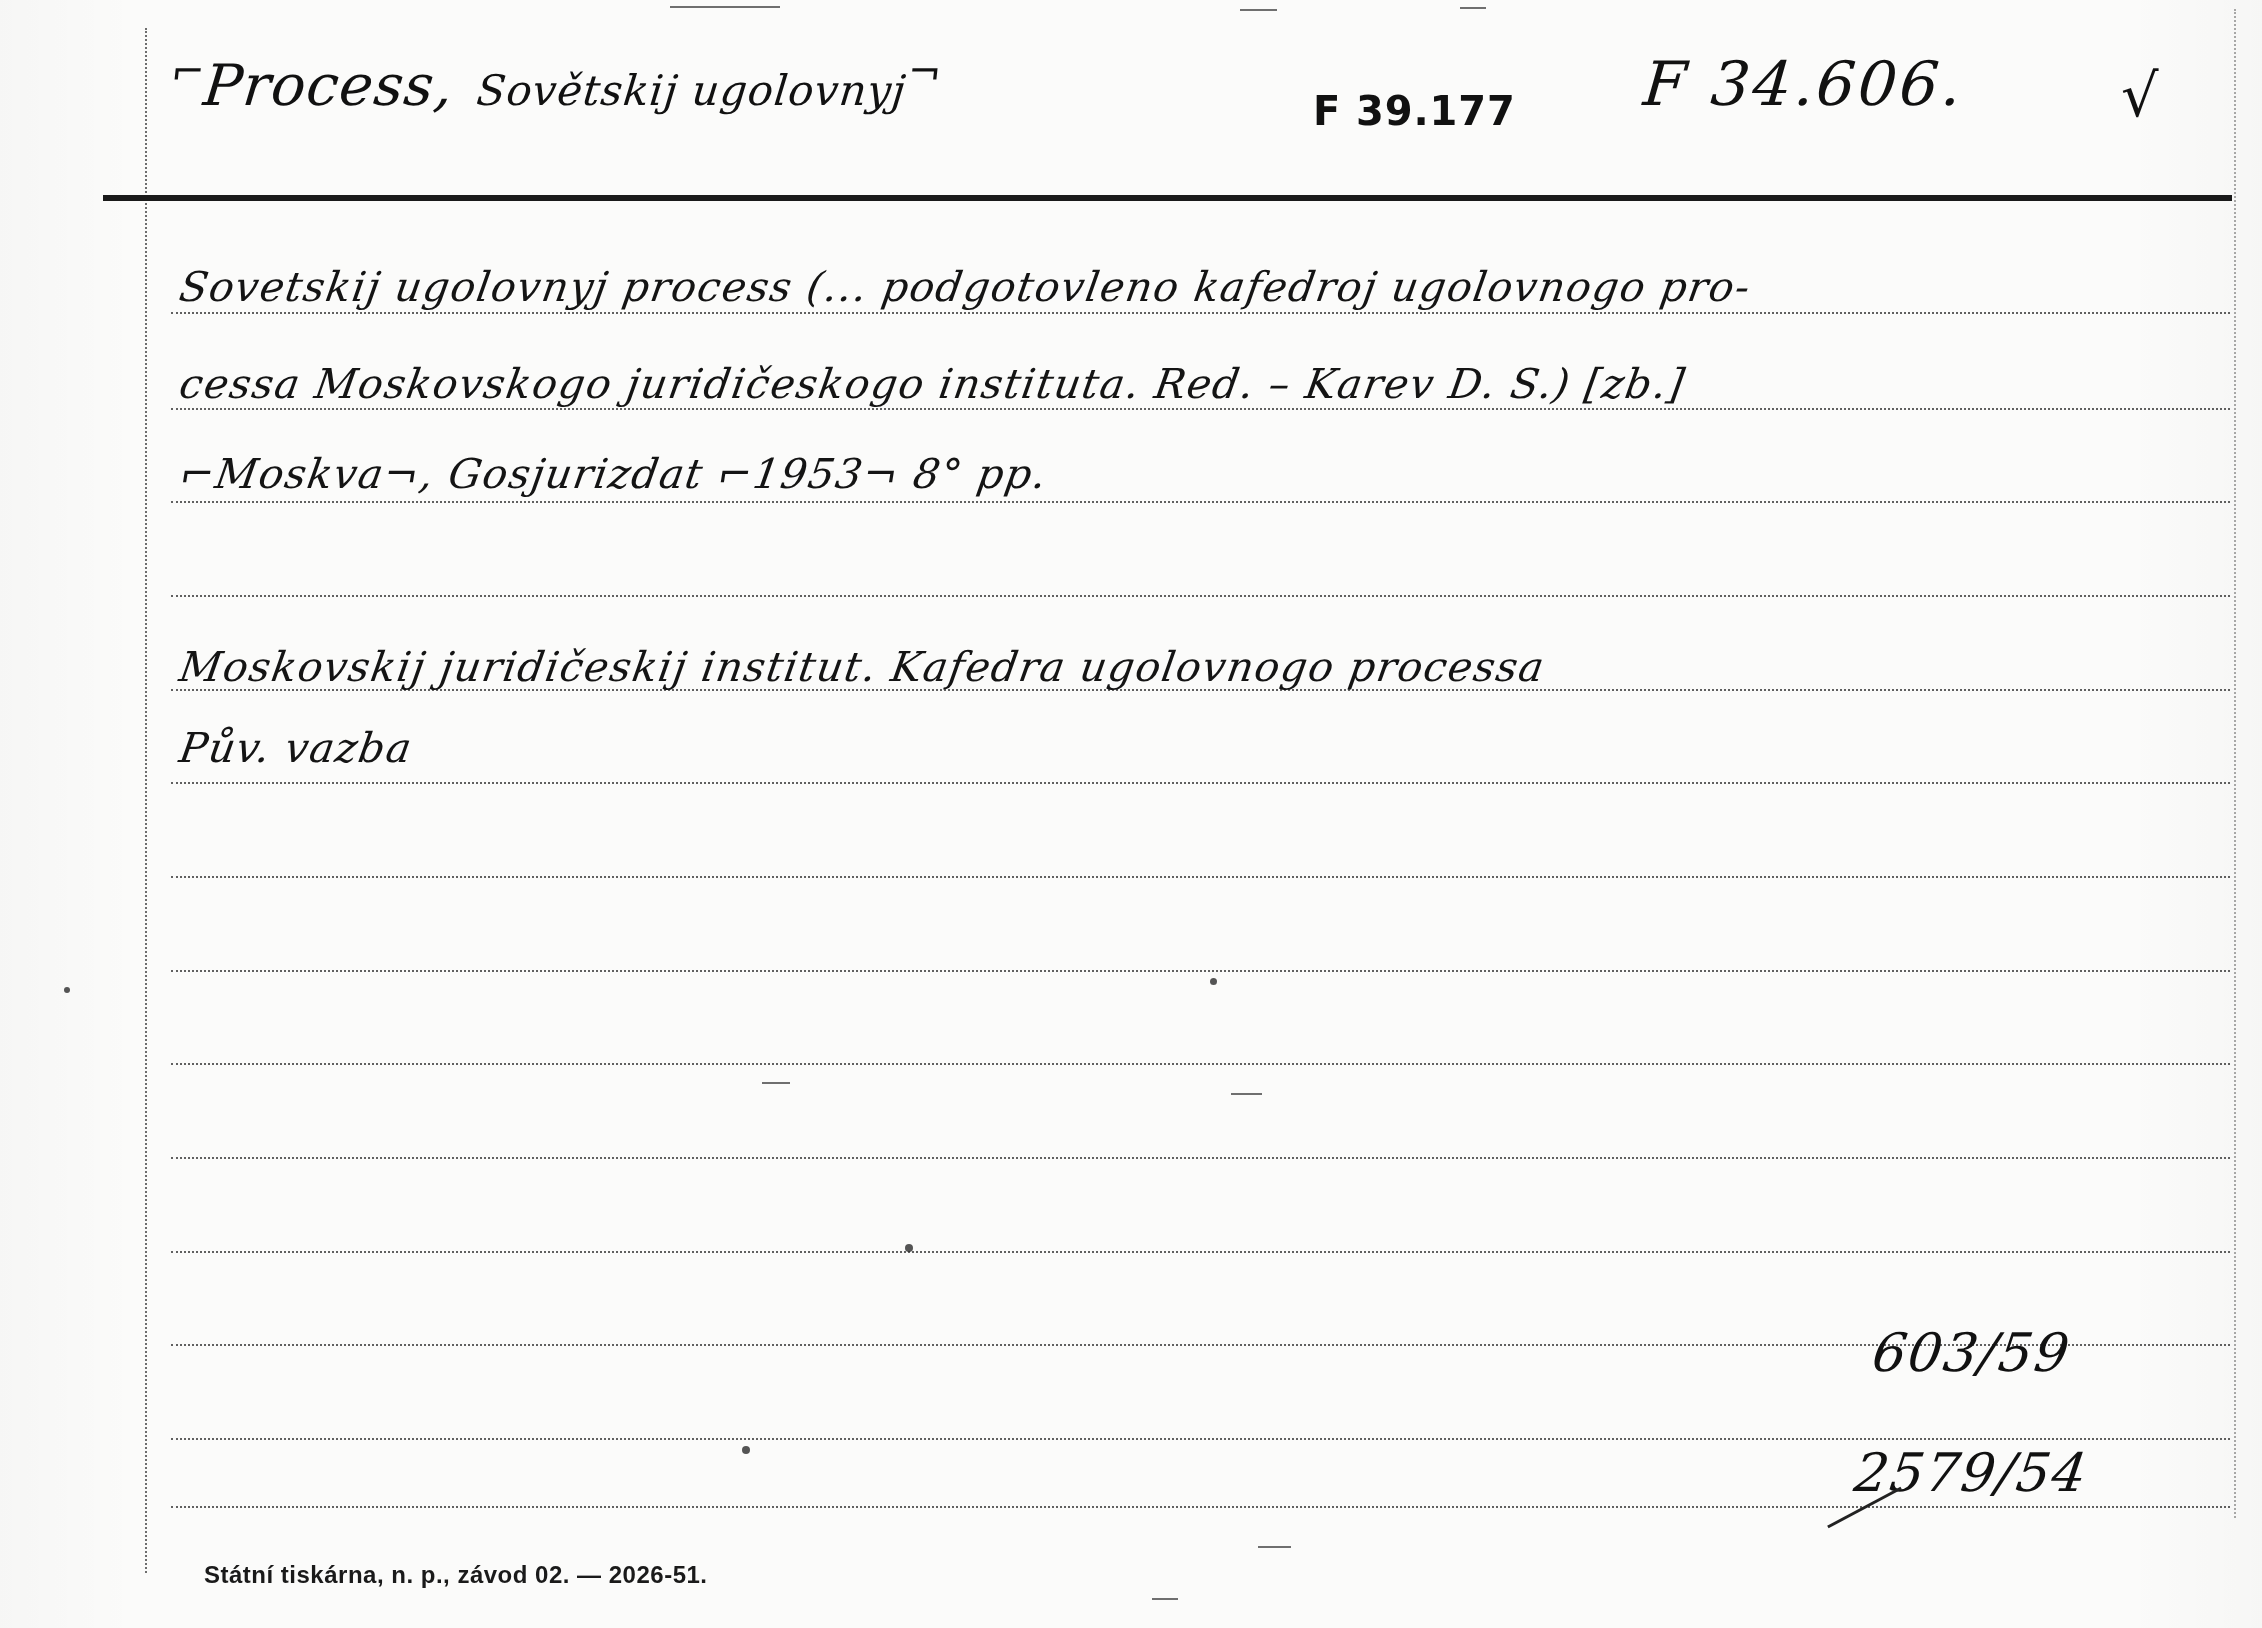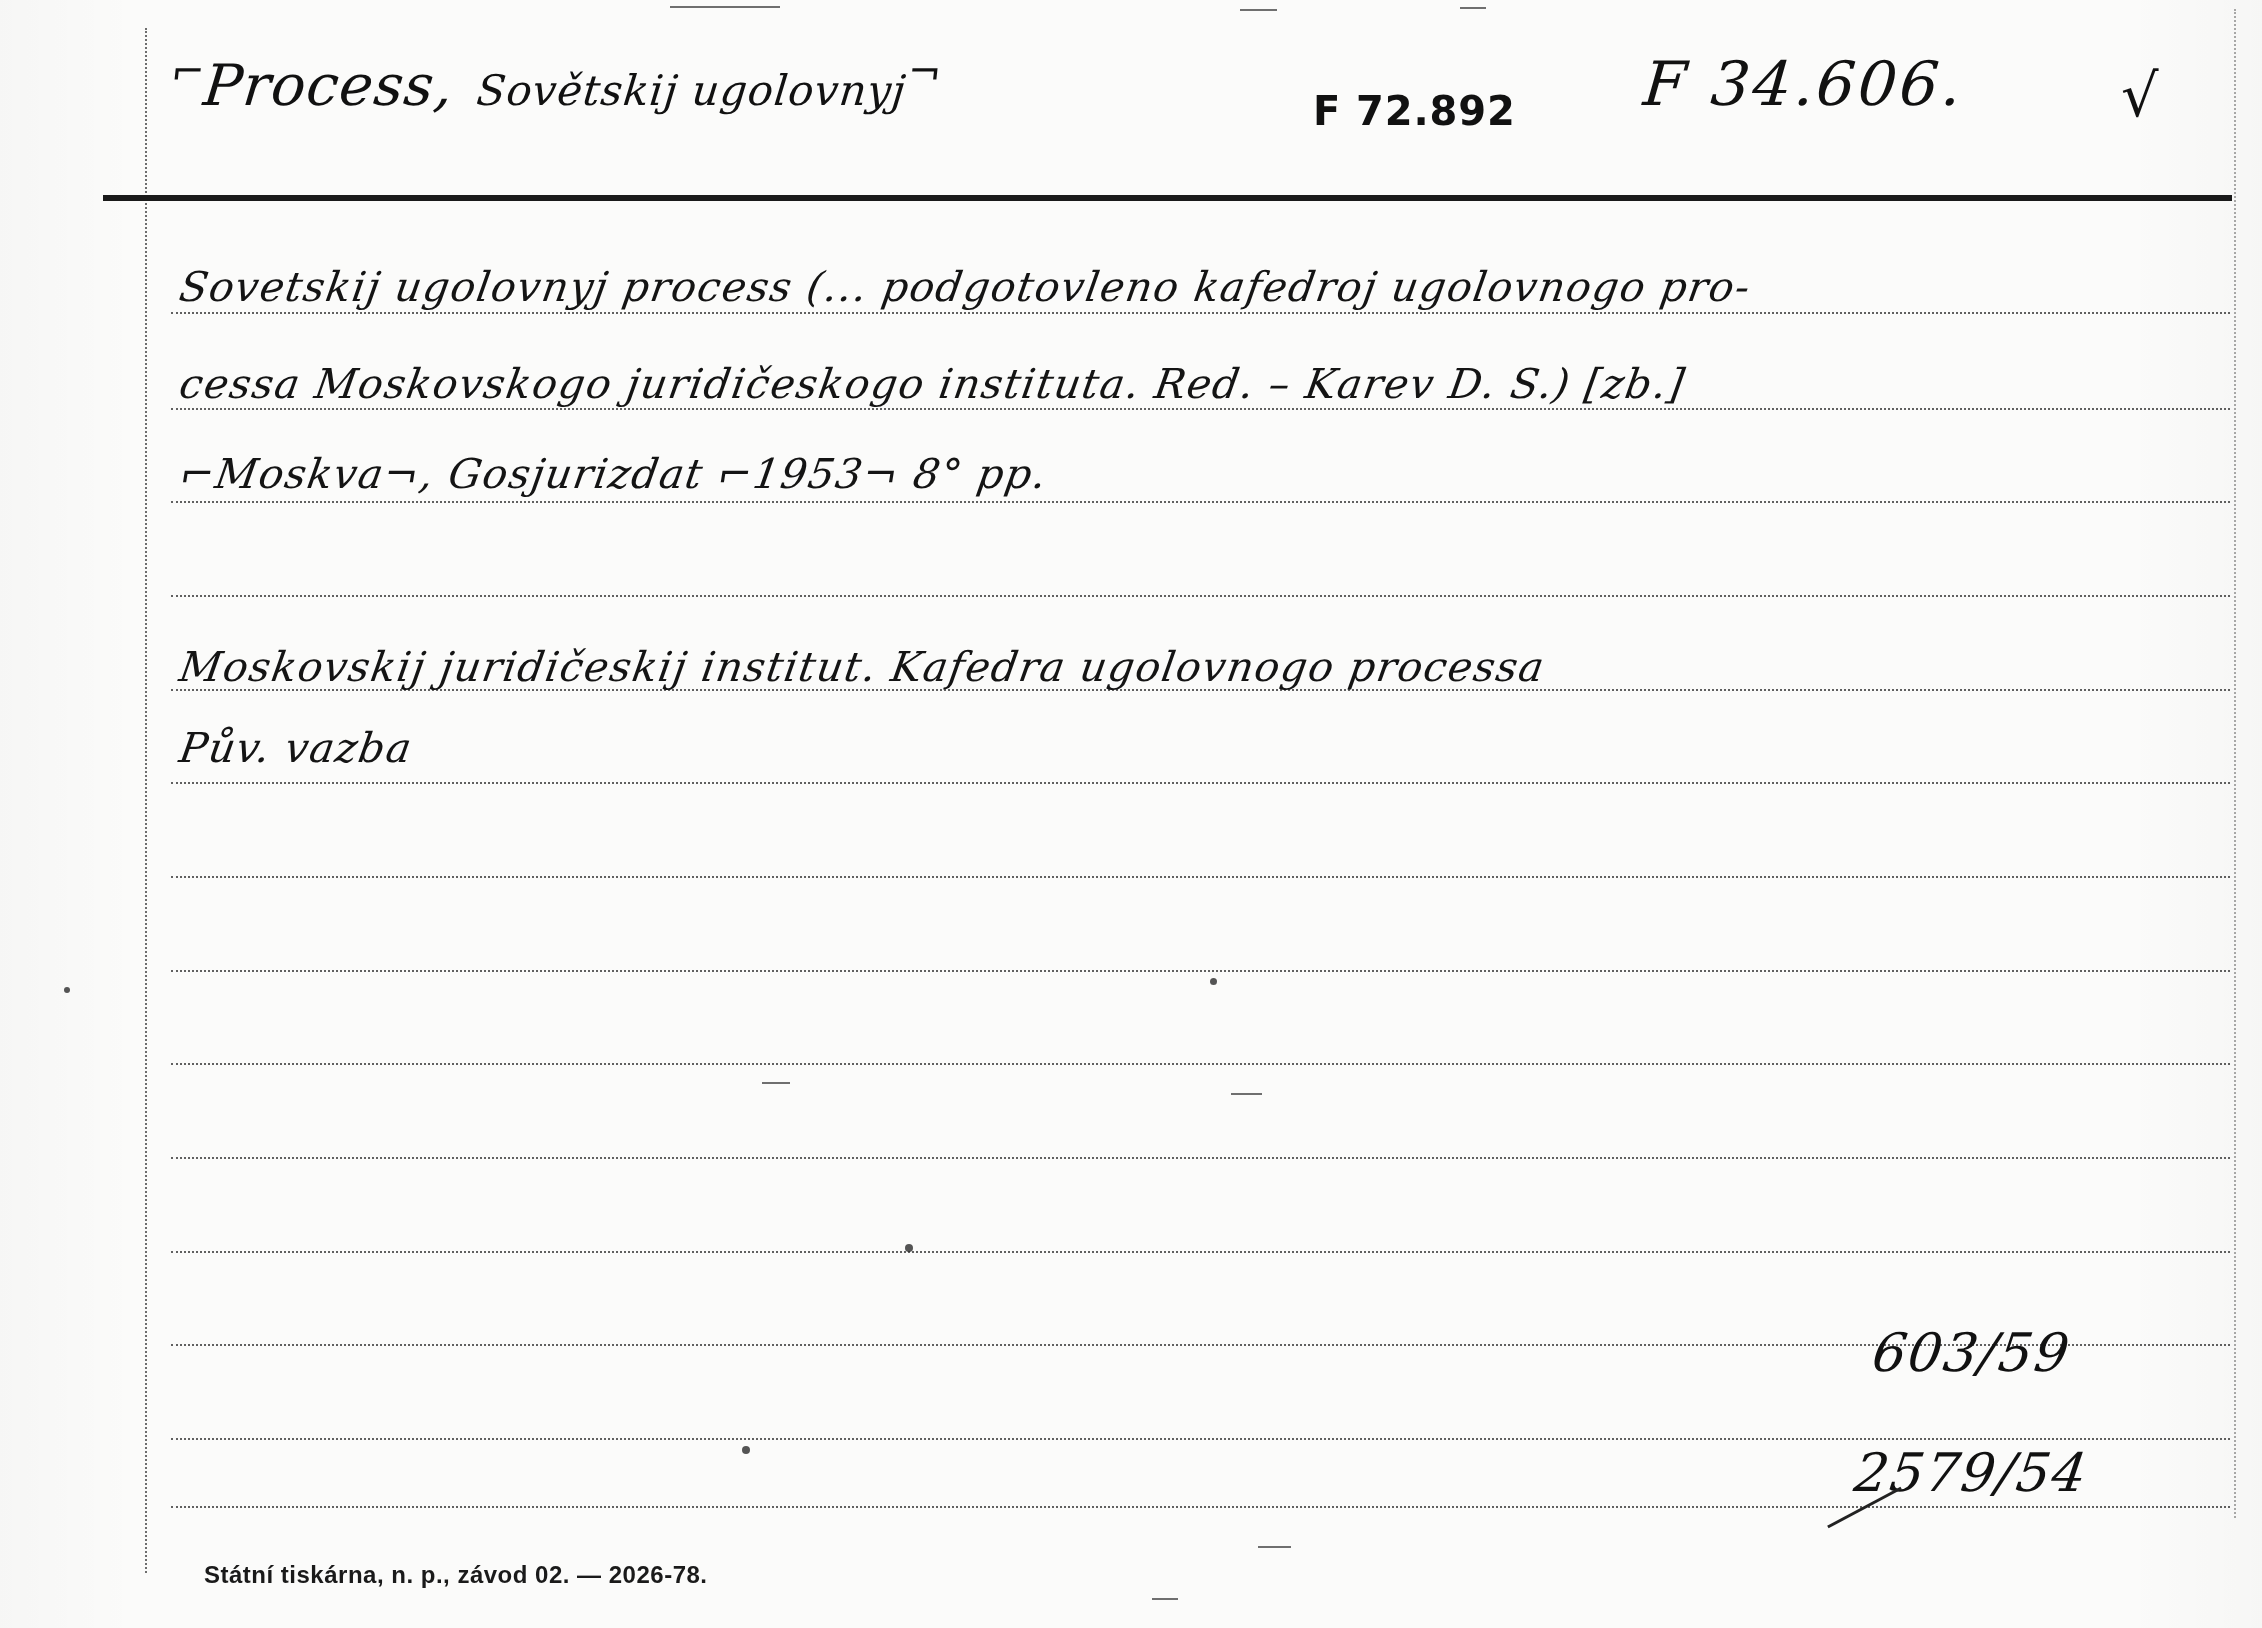--- a/index.html
+++ b/index.html
@@ -198,21 +198,21 @@
 
   <div class="paper-tint"></div>
 
   <div class="v-rule left"></div>
   <div class="v-rule right"></div>
 
   <div class="header">
     <div class="hdr-title">
       <span class="bracket">⌐</span><span>Process,</span><span class="sub">Sovětskij ugolovnyj</span><span class="bracket">¬</span>
     </div>
-    <div class="hdr-sig">F 72.892</div>
+    <div class="hdr-sig">F 39.177</div>
     <div class="hdr-call">F 34.606.</div>
     <div class="hdr-check">√</div>
   </div>
 
   <div class="hr-main"></div>
 
   <div class="hline" style="top:312px"></div>
   <div class="hline" style="top:408px"></div>
   <div class="hline" style="top:501px"></div>
   <div class="hline" style="top:595px"></div>
@@ -230,21 +230,21 @@
   <div class="hand l1">Sovetskij ugolovnyj process (... podgotovleno kafedroj ugolovnogo pro-</div>
   <div class="hand l2">cessa Moskovskogo juridičeskogo instituta. Red. – Karev D. S.) [zb.]</div>
   <div class="hand l3">⌐Moskva¬, Gosjurizdat ⌐1953¬ 8° pp.</div>
   <div class="hand l4">Moskovskij juridičeskij institut. Kafedra ugolovnogo processa</div>
   <div class="hand l5">Pův. vazba</div>
 
   <div class="num-hand num-1">603/59</div>
   <div class="num-hand num-2">2579/54</div>
   <div class="tick"></div>
 
-  <div class="footer-print">Státní tiskárna, n. p., závod 02. — 2026-78.</div>
+  <div class="footer-print">Státní tiskárna, n. p., závod 02. — 2026-51.</div>
 
   <div class="speck" style="left:905px; top:1244px; width:8.3px; height:8.3px;"></div>
   <div class="speck" style="left:1210px; top:978px; width:7.3px; height:7.3px;"></div>
   <div class="speck" style="left:64px; top:987px; width:6.4px; height:6.4px;"></div>
   <div class="dashmark" style="left:1231px; top:1093px; width:31px;"></div>
   <div class="dashmark" style="left:762px; top:1082px; width:27.5px;"></div>
   <div class="dashmark" style="left:1258px; top:1546px; width:33px;"></div>
   <div class="dashmark" style="left:1152px; top:1598px; width:26px;"></div>
   <div class="dashmark" style="left:1240px; top:9.2px; width:37px;"></div>
   <div class="dashmark" style="left:1460px; top:7.3px; width:26px;"></div>

